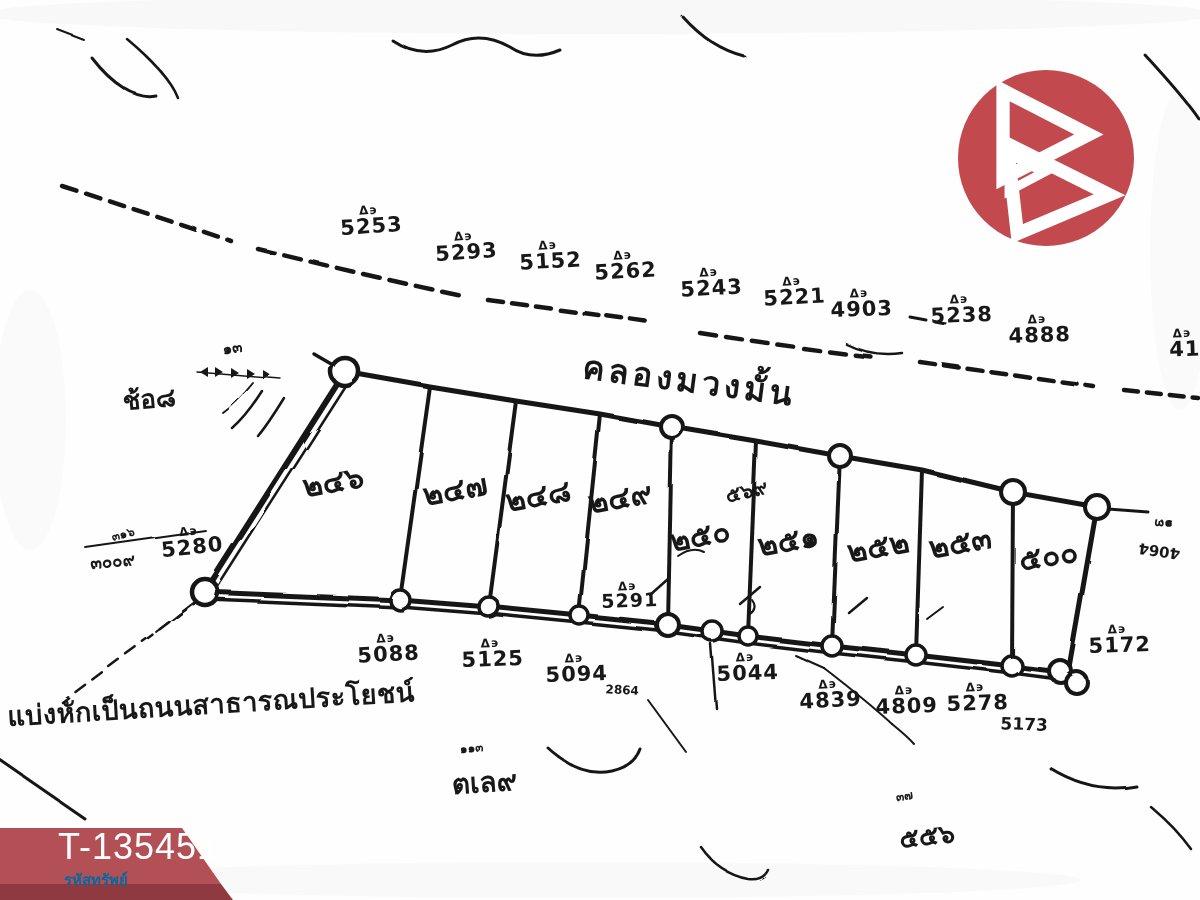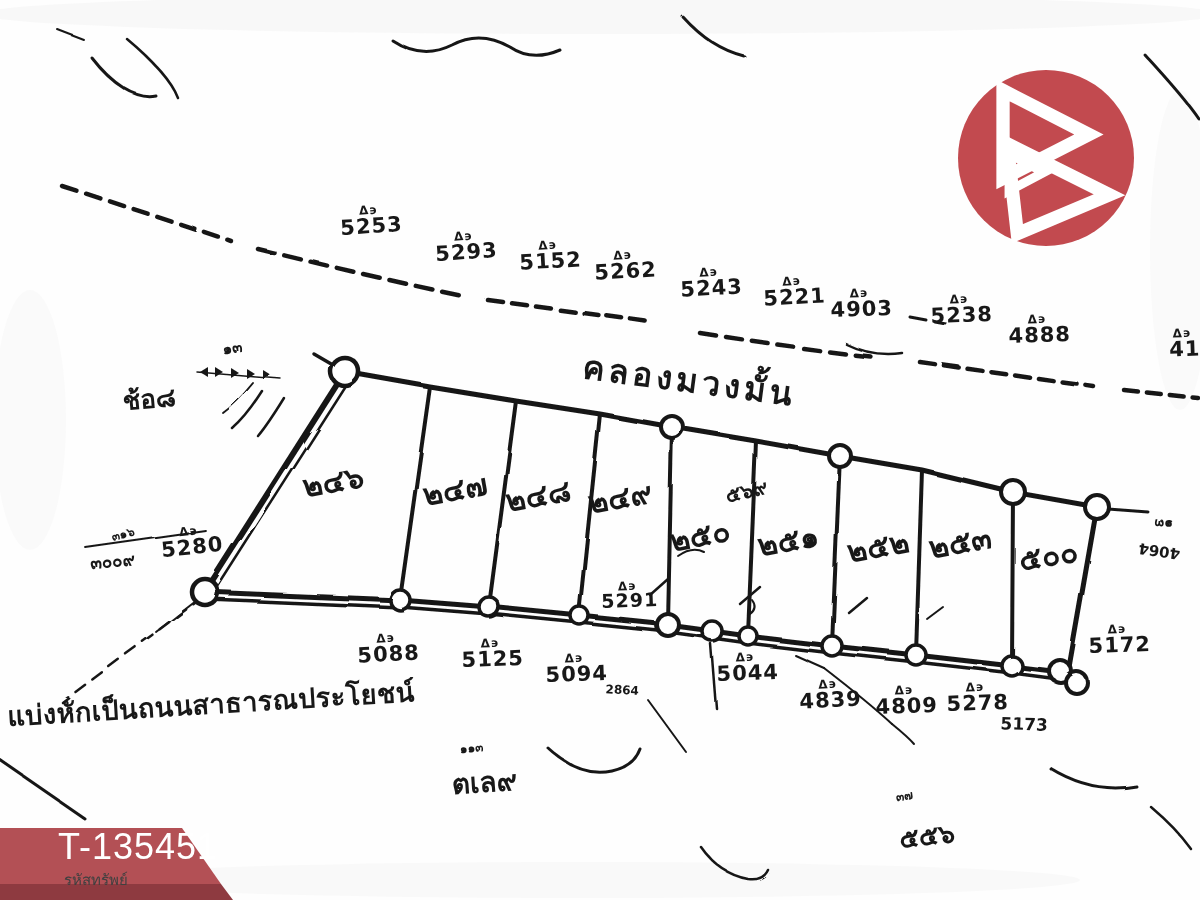--- a/index.html
+++ b/index.html
@@ -26,22 +26,22 @@
 
   .ribbon{position:absolute;left:0;top:826px;width:330px;height:74px;}
   .ribbon-band{position:absolute;left:0;top:2px;width:330px;height:56px;
     background:rgba(177,74,79,.97);
     clip-path:polygon(0 0,182px 0,221px 56px,0 56px);}
   .ribbon-strip{position:absolute;left:0;top:58px;width:330px;height:16px;
     background:#8e3a40;
     clip-path:polygon(0 0,221px 0,233px 16px,0 16px);}
   .ribbon-code{position:absolute;left:42px;top:0px;color:#fff;
     font-size:36px;font-weight:500;letter-spacing:1px;margin-left:16px;}
-  .ribbon-caption{position:absolute;left:64px;top:42px;color:#404040;
-    font-size:15px;font-weight:400;}
+  .ribbon-caption{position:absolute;left:64px;top:42px;color:#0369a1;
+    font-size:15px;font-weight:700;}
 </style>
 </head>
 <body>
 
 <div class="stage">
 
   <svg id="map" width="1200" height="900" viewBox="0 0 1200 900">
     <defs>
       <filter id="wob" x="-6%" y="-6%" width="112%" height="112%">
         <feTurbulence type="fractalNoise" baseFrequency="0.012" numOctaves="2" seed="7" result="n"></feTurbulence>

